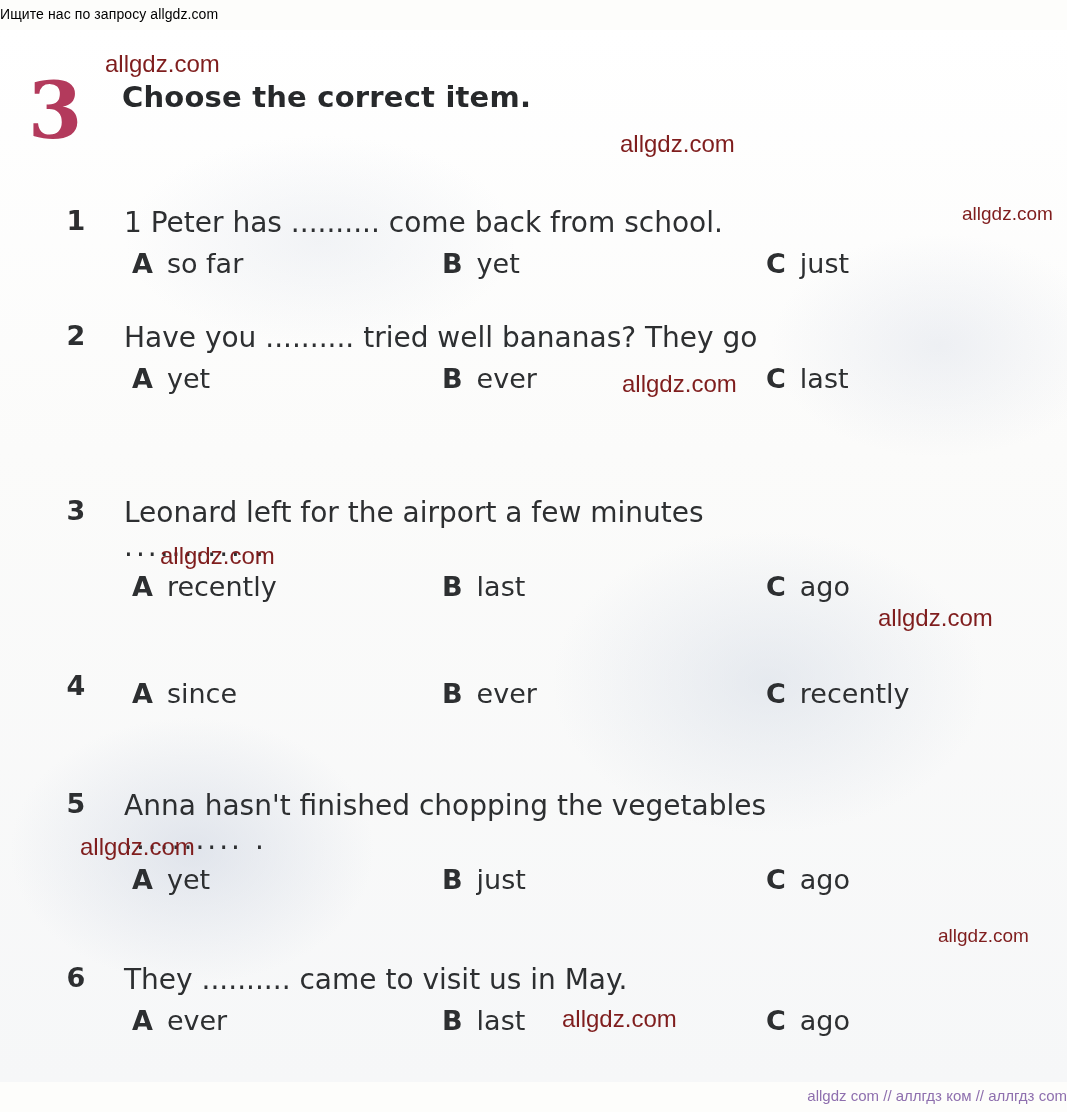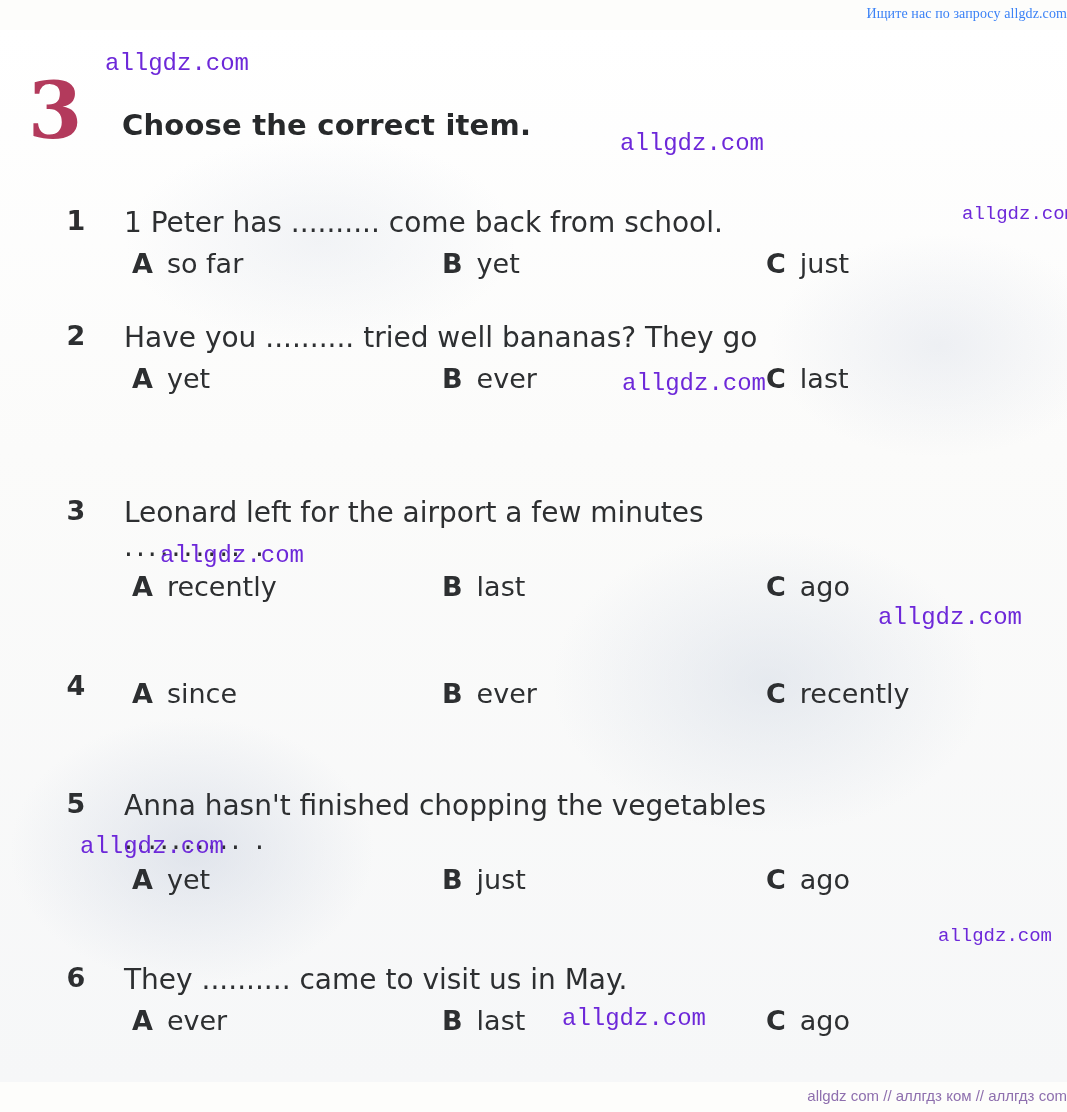--- a/index.html
+++ b/index.html
@@ -31,43 +31,43 @@
       radial-gradient(ellipse 280px 150px at 30% 20%, rgba(214,220,230,0.30), rgba(255,255,255,0) 70%),
       linear-gradient(180deg, #ffffff 0%, #fbfbfa 40%, #f6f7f8 100%);
     pointer-events: none;
   }
 
   .top-banner {
     position: absolute;
     top: 6px;
     left: 0;
     width: 100%;
-    text-align: right;
-    color: #3b82f6;
-    font-family: Liberation Serif, serif;
+    text-align: left;
+    color: #000000;
+    font-family: Liberation Sans, sans-serif;
     font-size: 14px;
     letter-spacing: .1px;
     z-index: 6;
   }
   .bottom-banner {
     position: absolute;
     bottom: 8px;
     left: 0;
     width: 100%;
     text-align: right;
     color: #8e6fae;
     font-family: "Liberation Sans", sans-serif;
     font-size: 15px;
     z-index: 6;
   }
 
   .wm {
     position: absolute;
-    color: #6d28d9;
-    font-family: Liberation Mono, monospace;
+    color: #7f1d1d;
+    font-family: Liberation Sans, sans-serif;
     font-size: 24px;
     z-index: 5;
     white-space: nowrap;
   }
   .wm.small { font-size: 19px; }
 
   .content {
     position: absolute;
     left: 0; top: 0;
     width: 1067px;
@@ -81,21 +81,21 @@
     top: 72px;
     font-family: "DejaVu Serif", serif;
     font-size: 78px;
     font-weight: 700;
     color: #b33a5c;
     line-height: 1;
   }
   .ex-title {
     position: absolute;
     left: 122px;
-    top: 108px;
+    top: 80px;
     font-size: 29px;
     font-weight: 700;
     color: #27292b;
     letter-spacing: .2px;
     text-align: center;
   }
 
   .q {
     position: absolute;
     left: 58px;

